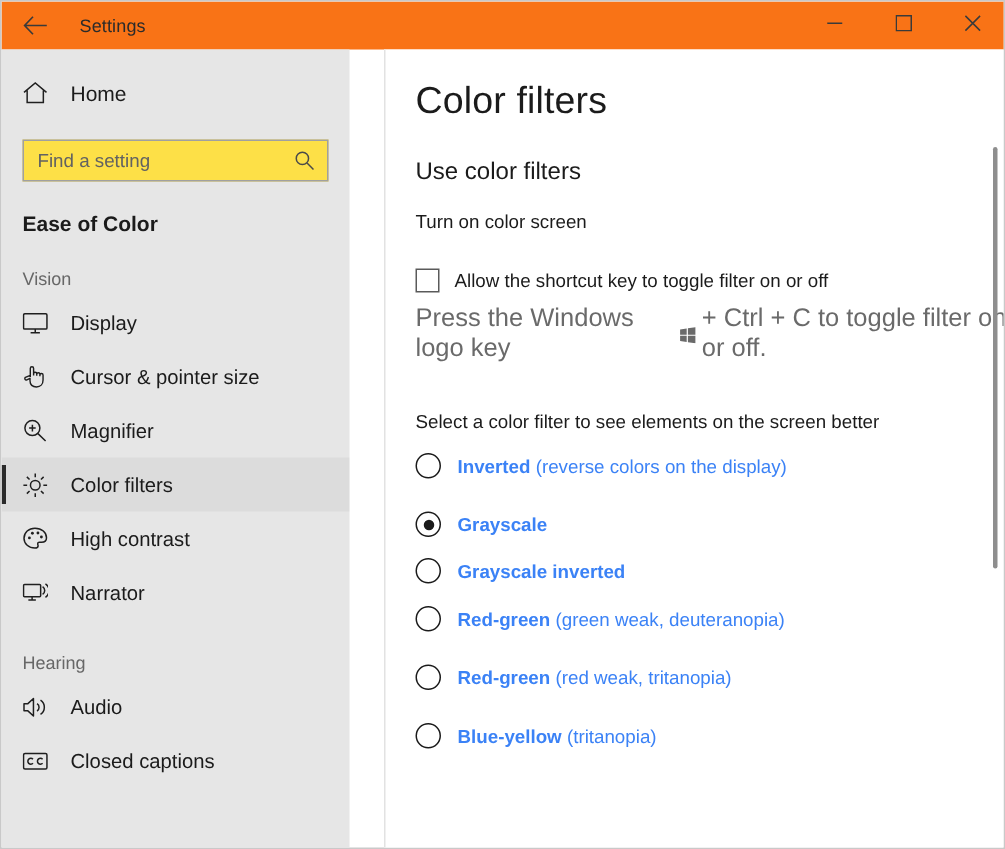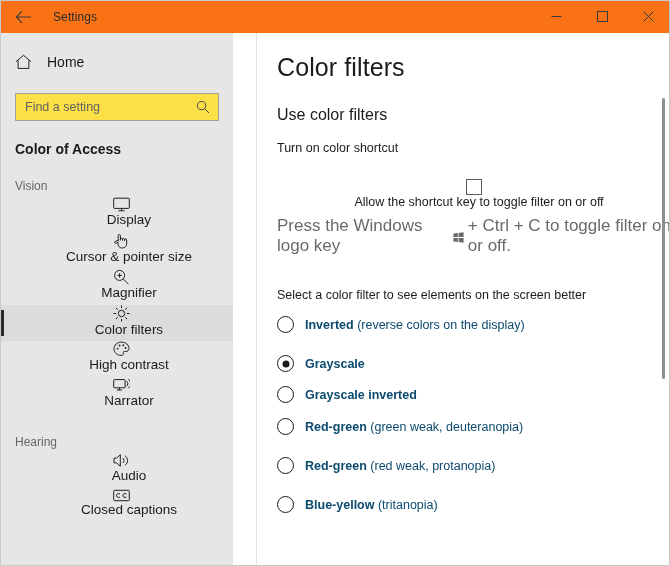--- a/index.html
+++ b/index.html
@@ -142,21 +142,20 @@
     margin-bottom: 4px;
   }
   .nav-item {
     position: relative;
     display: flex;
     align-items: center;
     height: 36px;
     padding-left: 14px;
     cursor: pointer;
     box-sizing: border-box;
-    flex-direction: column;
   }
   .nav-item.selected { background: #dcdcdc; }
   .nav-item.selected::before {
     content: "";
     position: absolute;
     left: 0;
     top: 5px;
     bottom: 5px;
     width: 3px;
     background: #2b2b2b;
@@ -235,21 +234,20 @@
     color: #1b1b1b;
     margin-left: 12px;
   }
 
   
   .check-row {
     display: flex;
     align-items: center;
     margin: 24px 0 0 20px;
     cursor: pointer;
-    flex-direction: column;
   }
   .checkbox {
     width: 16px;
     height: 16px;
     border: 1px solid #5a5a5a;
     background: #ffffff;
     box-sizing: border-box;
     flex: none;
   }
   .check-label {
@@ -301,21 +299,21 @@
     width: 7px;
     height: 7px;
     border-radius: 50%;
     background: #1b1b1b;
     left: 50%;
     top: 50%;
     transform: translate(-50%, -50%);
   }
   .radio-text {
     font-size: 12.5px;
-    color: #0c4a6e;
+    color: #3b82f6;
     margin-left: 11px;
     white-space: nowrap;
   }
   .radio-text b { font-weight: bold; }
   .radio-text span { font-weight: normal; }
 
   
   .scrollbar {
     position: absolute;
     top: 0;
@@ -388,21 +386,21 @@
     <div class="search-wrap">
       <input class="search-input" type="text" placeholder="Find a setting" style="">
       <span class="search-icon">
         <svg width="14" height="14" viewBox="0 0 14 14">
           <circle cx="5.6" cy="5.6" r="4.1" fill="none" stroke="currentColor" stroke-width="1"></circle>
           <path d="M8.7 8.7 L13 13" stroke="currentColor" stroke-width="1"></path>
         </svg>
       </span>
     </div>
 
-    <div class="section-head">Color of Access</div>
+    <div class="section-head">Ease of Color</div>
 
     <div class="group-label">Vision</div>
 
     <div class="nav-item">
       <span class="nav-ic">
         <svg width="17" height="15" viewBox="0 0 17 15">
           <rect x="0.7" y="1.2" width="15.6" height="10.2" rx="0.8" fill="none" stroke="currentColor" stroke-width="1"></rect>
           <path d="M8.5 11.4 V13.8 M5.4 13.8 H11.6" stroke="currentColor" stroke-width="1"></path>
         </svg>
       </span>
@@ -485,21 +483,21 @@
     </div>
 
   </div>
 
   <div class="content">
 
     <div class="page-title">Color filters</div>
 
     <div class="subhead">Use color filters</div>
 
-    <div class="field-label">Turn on color shortcut</div>
+    <div class="field-label">Turn on color screen</div>
 
 
     <div class="check-row">
       <div class="checkbox"></div>
       <div class="check-label">Allow the shortcut key to toggle filter on or off</div>
     </div>
 
     <div class="hint">
       <span>Press the Windows logo key</span>
       <span class="winglyph">
@@ -542,21 +540,21 @@
       <div class="radio-text">
         <b>Red-green</b>
         <span>(green weak, deuteranopia)</span>
       </div>
     </div>
 
     <div class="radio-row" style="margin-top:22px">
       <div class="radio"></div>
       <div class="radio-text">
         <b>Red-green</b>
-        <span>(red weak, protanopia)</span>
+        <span>(red weak, tritanopia)</span>
       </div>
     </div>
 
     <div class="radio-row" style="margin-top:22px">
       <div class="radio"></div>
       <div class="radio-text">
         <b>Blue-yellow</b>
         <span>(tritanopia)</span>
       </div>
     </div>

